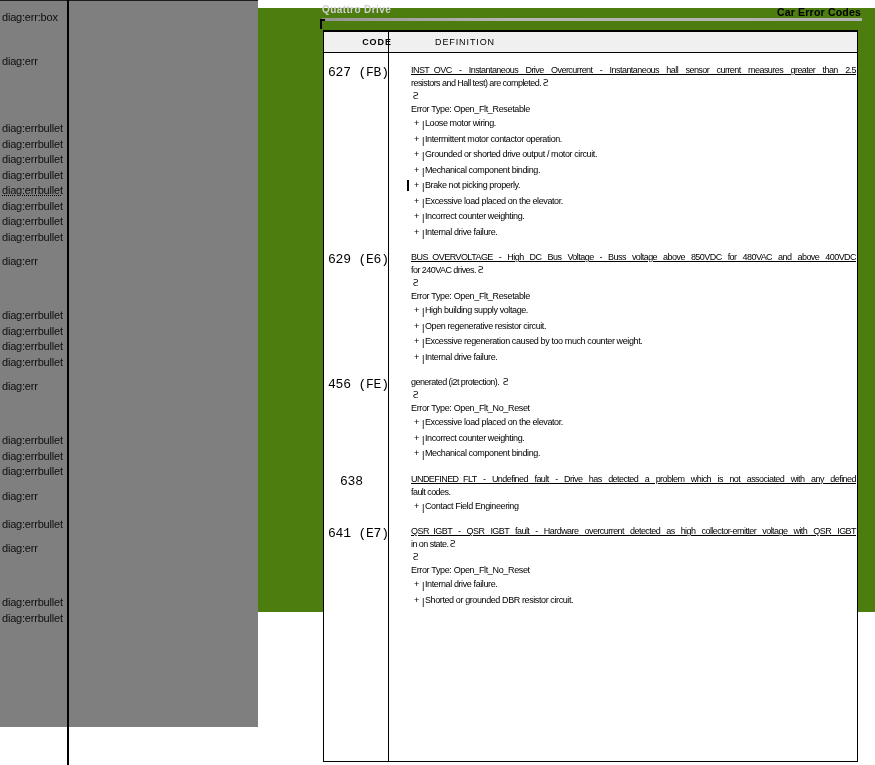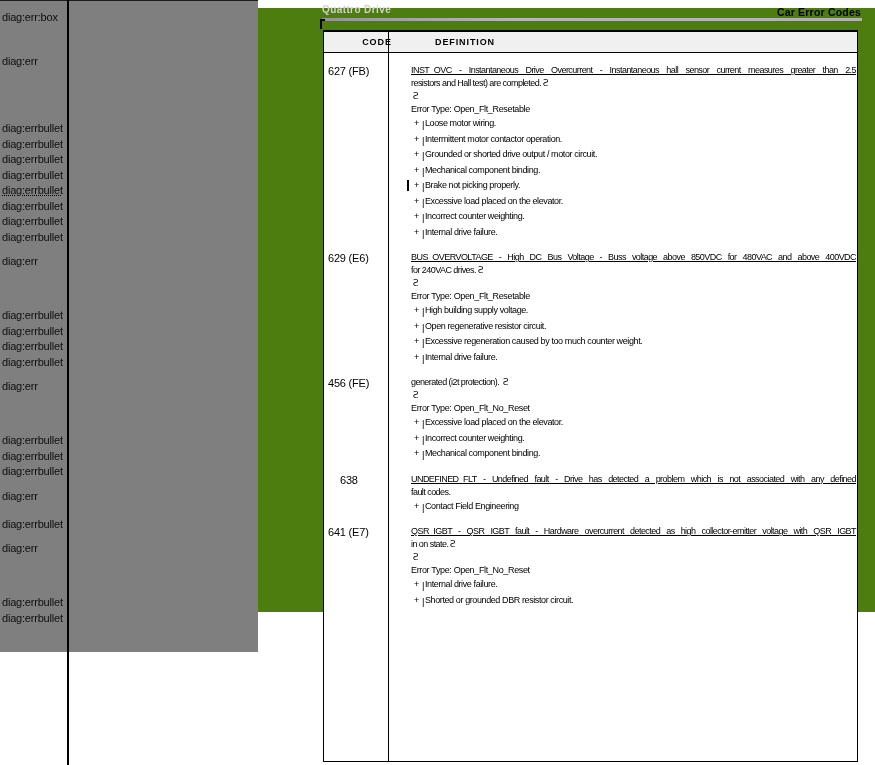--- a/index.html
+++ b/index.html
@@ -5,21 +5,21 @@
   * { box-sizing: border-box; }
   html,body { margin:0; padding:0; }
   body {
     width:875px; height:765px; overflow:hidden;
     background:#ffffff;
     font-family:"Liberation Sans", sans-serif;
     position:relative;
   }
 
   
-  .pasteboard { position:absolute; left:0; top:0; width:258px; height:652px; background:#7f7f7f; }
+  .pasteboard { position:absolute; left:0; top:0; width:258px; height:727px; background:#7f7f7f; }
   .topline    { position:absolute; left:0; top:0; width:258px; height:1px; background:#1c1c1c; }
   .tagcol     { position:absolute; left:0; top:0; width:69px; height:765px;
                 border-right:2px solid #000; overflow:hidden; }
   .tag        { position:absolute; left:2px; font-size:11px; line-height:13px;
                 letter-spacing:-0.2px; color:#0e0e0e; white-space:nowrap; }
   .tag.ul     { text-decoration:underline dotted 1px #000; text-underline-offset:1px; }
 
   
   .page   { position:absolute; left:258px; top:8px; width:617px; height:604px; background:#4d7c0f; }
   .runhead{ position:absolute; left:64px; top:-4px; font-size:10px; font-weight:bold;
@@ -31,27 +31,27 @@
   .tcaret { position:absolute; left:62px; top:11px; width:5px; height:10px;
             border-left:2px solid #000; border-top:2px solid #000; }
 
   
   .etable { position:absolute; left:65px; top:22px; width:535px; height:732px;
             border:1px solid #000; border-top-width:2px; background:#fff; }
   .vdiv   { position:absolute; left:64px; top:0; bottom:0; width:1px; background:#000; z-index:2; }
   .thead  { display:flex; height:21px; border-bottom:1px solid #000; background:#f0f0f0; }
   .thc    { width:64px; text-align:center; font-size:9px; font-weight:bold;
             letter-spacing:0.9px; line-height:21px;margin-left:21px; }
-  .thd    { flex:1; padding-left:26px; font-size:9px; font-weight:bold;
+  .thd    { flex:1; padding-left:26px; font-size:9px; font-weight:normal;
             letter-spacing:0.9px; line-height:21px; }
   .tbody  { position:relative; }
 
   .row      { position:relative; margin-left:87px; width:445px; padding-top:11px; }
-  .codecell { position:absolute; left:-83px; top:12px; font-size:11px;
-              letter-spacing:-0.2px; white-space:nowrap; }
+  .codecell { position:absolute; left:-83px; top:12px; font-size:13px;
+              letter-spacing:-0.2px; white-space:nowrap;font-family:Liberation Mono, monospace; }
   .codecell.indent { left:-71px; }
 
   .doc      { font-size:9px; line-height:13px; letter-spacing:-0.55px; color:#000; }
   .def-line { height:13px; overflow:visible; white-space:nowrap; }
   .def-line.just { white-space:normal; text-align:justify; text-align-last:justify;text-decoration:underline; }
   .pil      { font-family:"DejaVu Sans", sans-serif; font-size:8.5px; letter-spacing:0;
               margin-left:2px; color:#1a1a1a; display:inline-block; transform:scaleX(1.1); }
   .pil-line { height:13px; }
   .errline  { height:13px; white-space:nowrap; letter-spacing:-0.35px; }
 

